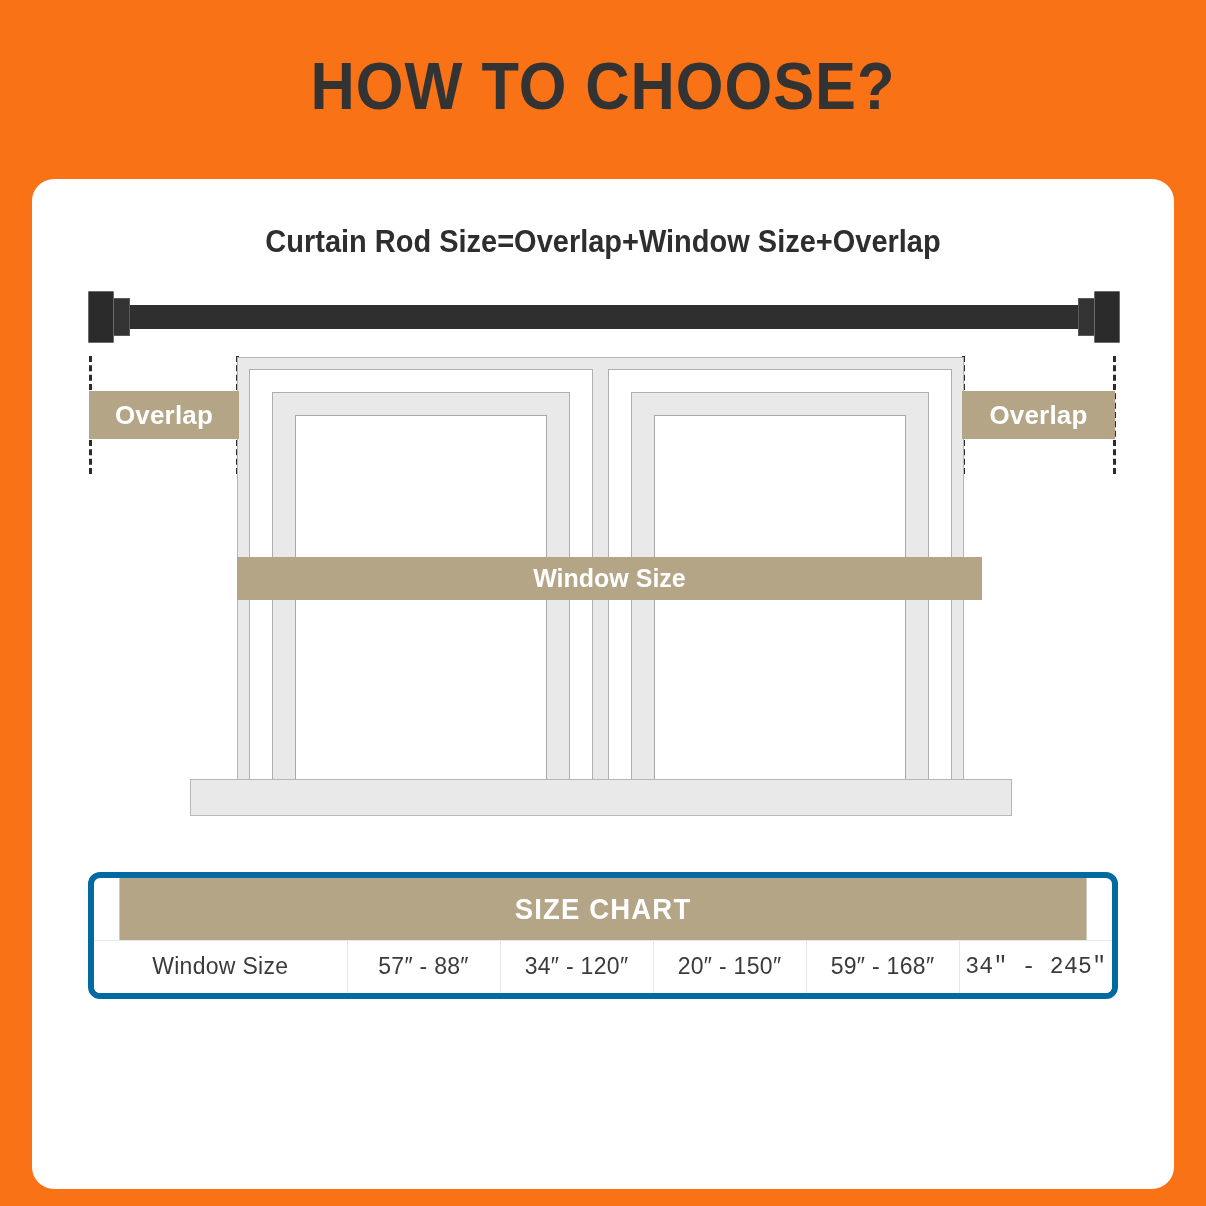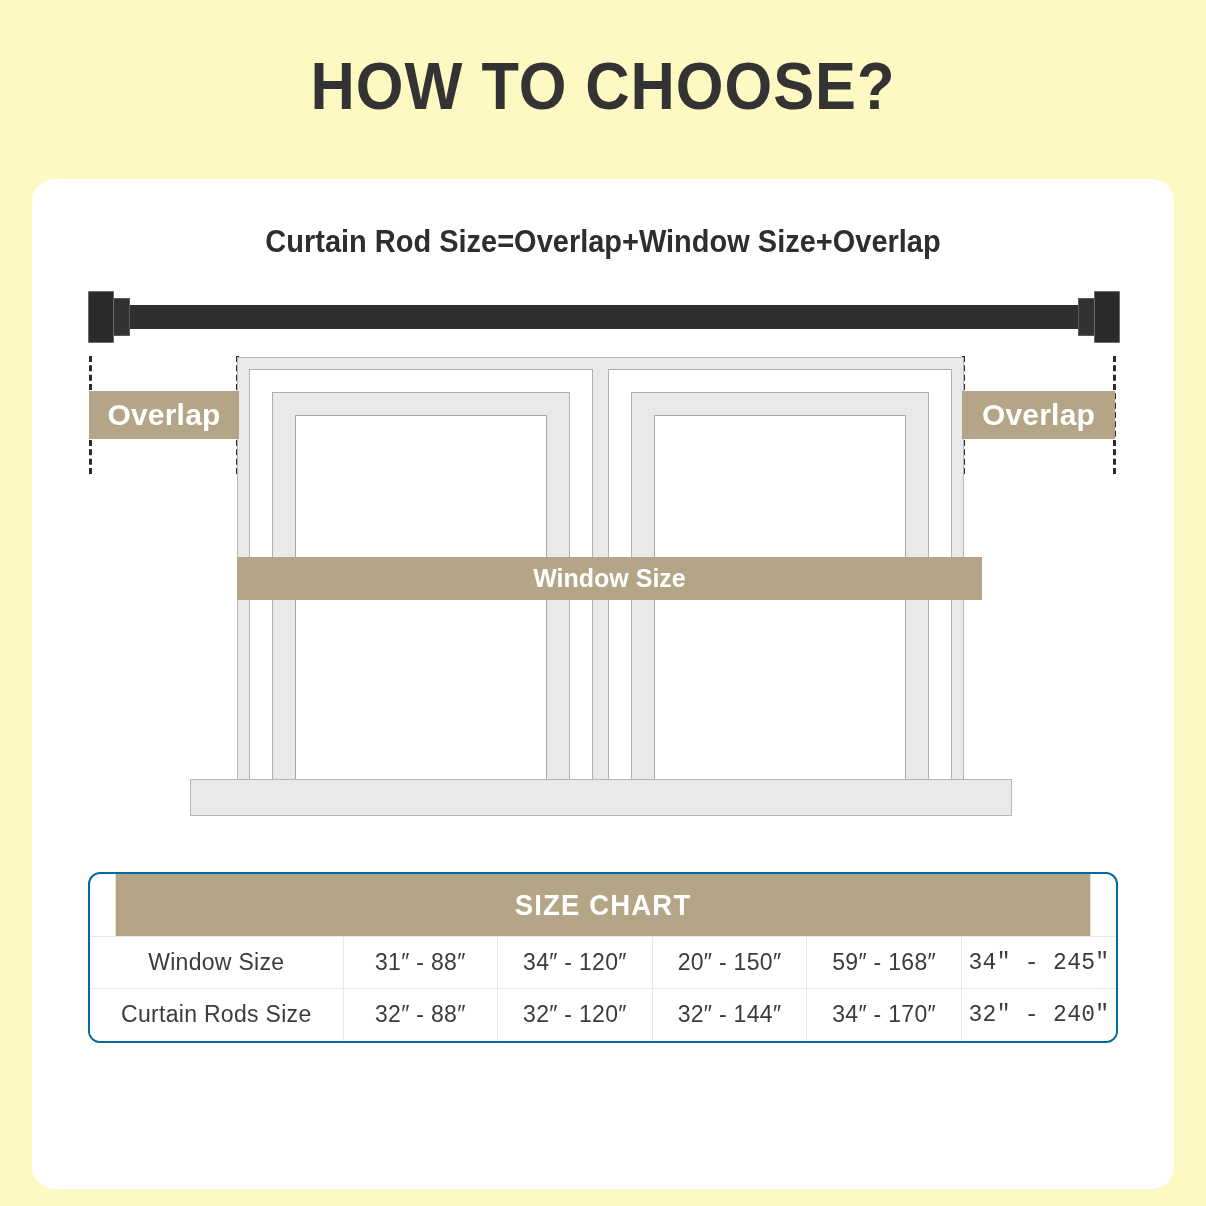--- a/index.html
+++ b/index.html
@@ -9,21 +9,21 @@
     height: 1206px;
     background: #f4f4f4;
     font-family: "Liberation Sans", sans-serif;
     overflow: hidden;
   }
 
   #page {
     position: relative;
     width: 1206px;
     height: 1206px;
-    background: #fef9c3;
+    background: #f97316;
   }
 
   
   .page-title {
     position: absolute;
     top: 48px;
     left: 0;
     width: 1206px;
     text-align: center;
     font-family: "Liberation Sans", sans-serif;
@@ -122,21 +122,21 @@
   
   .overlap-bar {
     position: absolute;
     top: 212px;
     height: 48px;
     background: #b3a586;
     display: flex;
     align-items: center;
     justify-content: center;
     color: #ffffff;
-    font-size: 30px;
+    font-size: 26px;
     font-weight: 700;
     letter-spacing: 0.2px;
   }
   .overlap-left  { left: 57px;  width: 150px; }
   .overlap-right { left: 930px; width: 153px; }
 
   
   .window {
     position: absolute;
     left: 205px;
@@ -214,21 +214,21 @@
   }
 
   
   .size-chart {
     position: absolute;
     left: 56px;
     top: 693px;
     width: 1030px;
     border-radius: 12px;
     overflow: hidden;
-    border: 2px solid #0369a1;
+    border: 6px solid #0369a1;
   }
   .chart-header {
     height: 62px;
     background: #b3a586;
     color: #ffffff;
     display: flex;
     align-items: center;
     justify-content: center;
     font-size: 29px;
     font-weight: 700;
@@ -304,32 +304,24 @@
       <div class="window-size-bar">Window Size</div>
 
     </div>
 
     <div class="size-chart">
       <div class="chart-header">SIZE CHART</div>
       <table class="chart-table">
         <tbody>
             <tr>
               <td class="rowlabel">Window Size</td>
-              <td>31″ - 88″</td>
+              <td>57″ - 88″</td>
               <td>34″ - 120″</td>
               <td>20″ - 150″</td>
               <td>59″ - 168″</td>
               <td>34″ - 245″</td>
             </tr>
-            <tr>
-              <td class="rowlabel">Curtain Rods Size</td>
-              <td>32″ - 88″</td>
-              <td>32″ - 120″</td>
-              <td>32″ - 144″</td>
-              <td>34″ - 170″</td>
-              <td>32″ - 240″</td>
-            </tr>
           </tbody>
       </table>
     </div>
 
   </div>
 </div>
 
 </body></html>

